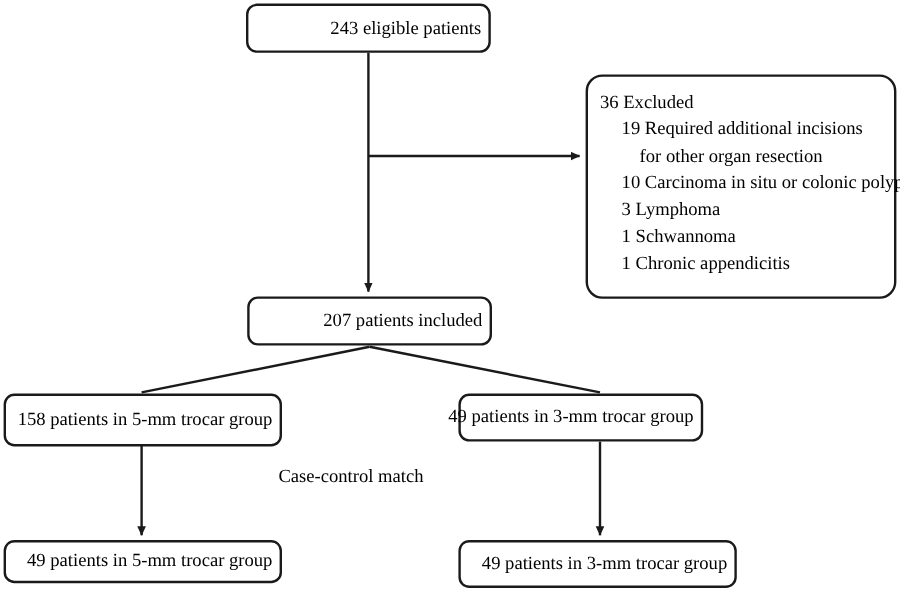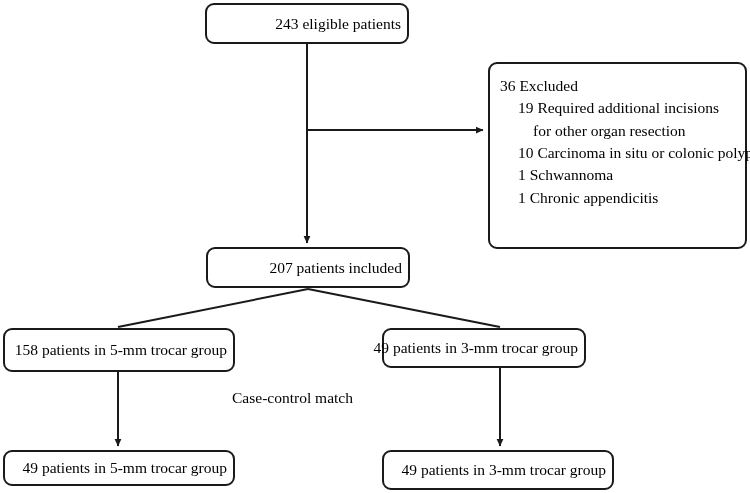--- a/index.html
+++ b/index.html
@@ -53,20 +53,21 @@
   #node-excluded {
     left: 488px;
     top: 62px;
     width: 259px;
     height: 187px;
     display: block;
     text-align: left;
     padding: 11px 6px 0 10px;
     font-size: 15.5px;
     line-height: 1.44;
+    border-radius: 14px;
   }
   #node-excluded .excl-head {
     display: block;
     white-space: nowrap;
   }
   .excl-list {
     list-style: none;
     margin: 0;
     padding: 0 0 0 18px;
   }
@@ -113,20 +114,21 @@
 
   <div class="node" id="node-eligible">
     <span class="node-label">243 eligible patients</span>
   </div>
 
   <div class="node" id="node-excluded">
     <span class="excl-head">36 Excluded</span>
     <ul class="excl-list">
       <li class="wrap">19 Required additional incisions for other organ resection</li>
       <li>10 Carcinoma in situ or colonic polyp</li>
+      <li>3 Lymphoma</li>
       <li>1 Schwannoma</li>
       <li>1 Chronic appendicitis</li>
     </ul>
   </div>
 
   <div class="node" id="node-included">
     <span class="node-label">207 patients included</span>
   </div>
 
   <div class="node" id="node-arm-5mm">

